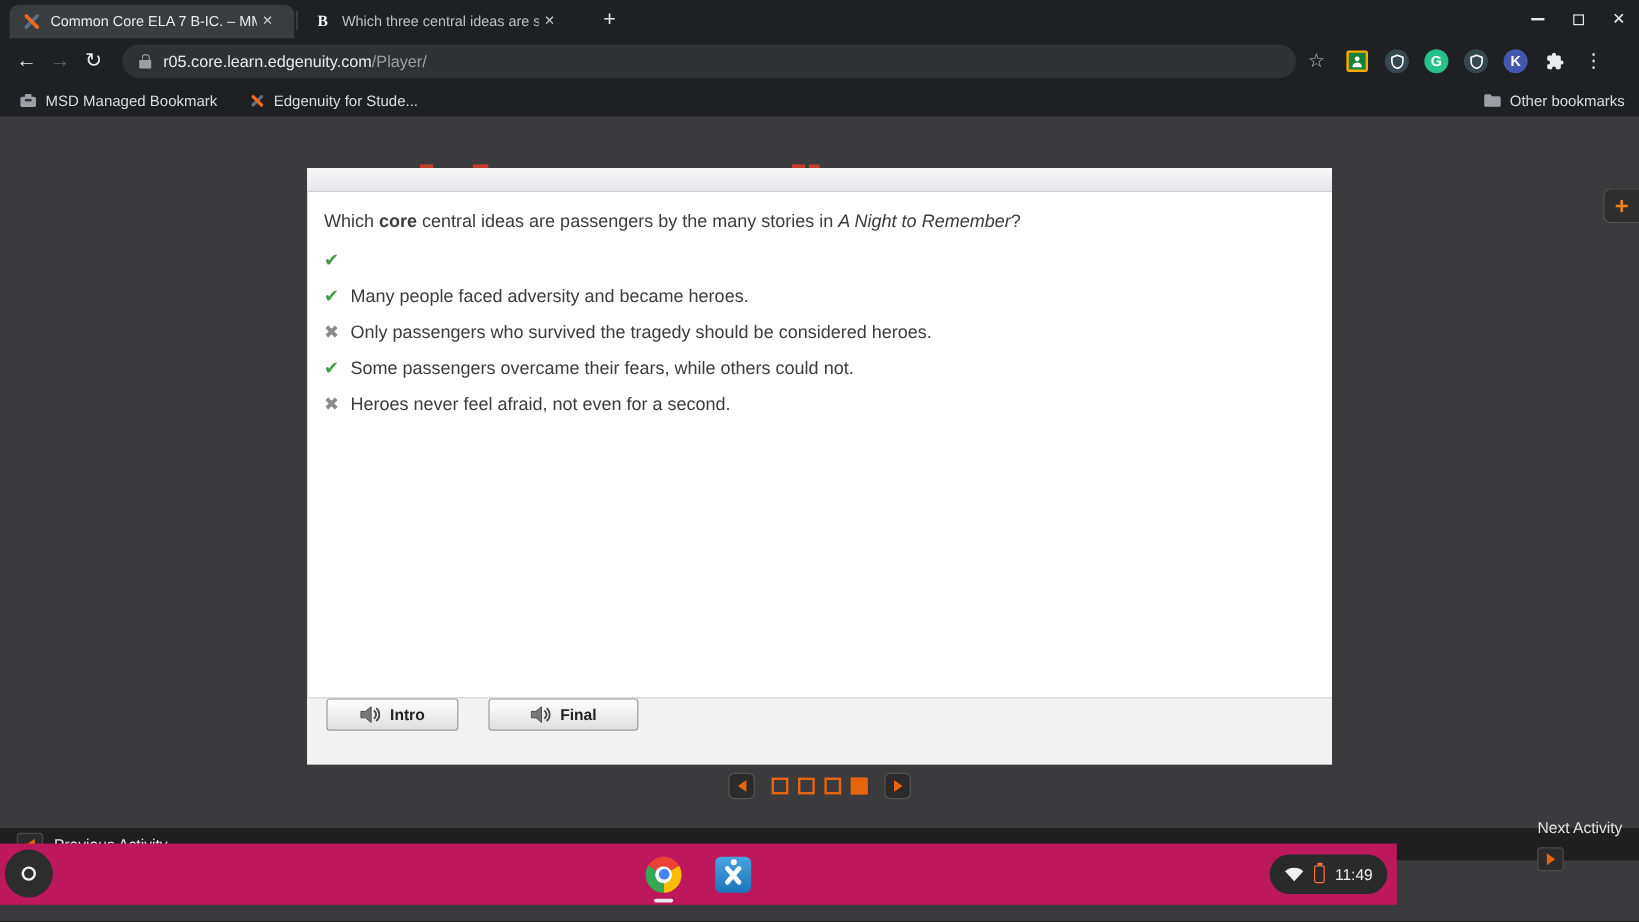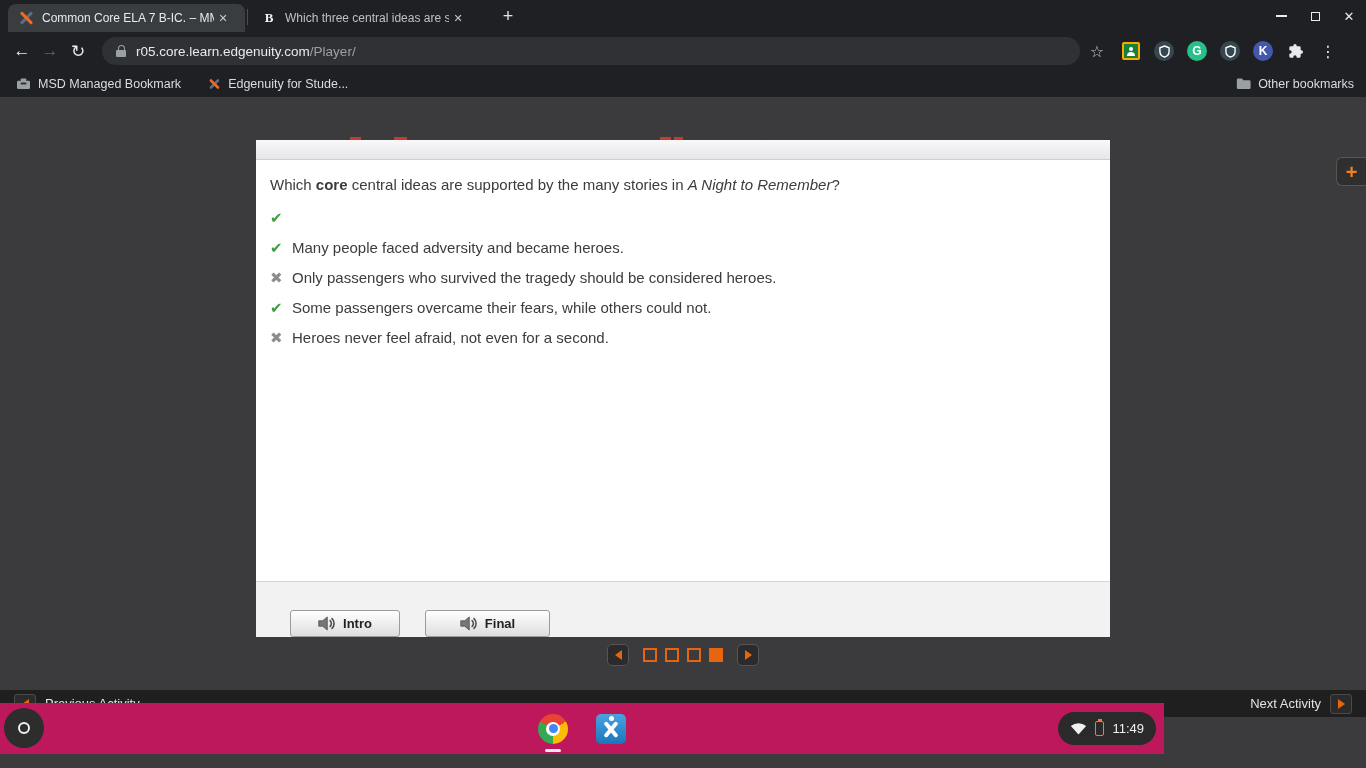--- a/index.html
+++ b/index.html
@@ -68,37 +68,37 @@
   .viewport{position:absolute;left:0;top:140px;width:1366px;height:577px;background:#3b3b3d;}
   .card{position:absolute;left:256px;top:0;width:854px;height:497px;background:#fff;display:flex;flex-direction:column;}
   .card-top{height:20px;background:linear-gradient(#f8f8f9,#e7e7ea);border-bottom:1px solid #cfcfd3;}
   .card-body{flex:1;padding:16px 14px 0 14px;}
   .question{font-size:15px;color:#3c3c3c;margin:0 0 14px 0;}
   .q-bold{font-weight:bold;} .q-italic{font-style:italic;margin-top:12px;}
   .opt-row{display:flex;align-items:flex-start;min-height:30px;}
   .opt-mark{width:22px;font-size:15px;font-weight:bold;line-height:22px;}
   .mk-green{color:#3f9b41;} .mk-gray{color:#8c8c8c;}
   .opt-text{font-size:15px;color:#3c3c3c;line-height:22px;}
-  .card-footer{height:56px;background:#f2f2f2;border-top:1px solid #d6d6d6;display:flex;align-items:flex-end;padding-left:34px;gap:25px;}
+  .card-footer{height:56px;background:#f2f2f2;border-top:1px solid #d6d6d6;display:flex;align-items:flex-start;padding-left:16px;gap:25px;}
   .audio-btn{width:110px;height:27px;border:1px solid #9c9c9c;border-radius:3px;background:linear-gradient(#ffffff,#dedede);display:flex;align-items:center;justify-content:center;gap:8px;font-size:13px;font-weight:bold;color:#222;}
 
   
   .pager{position:absolute;left:0;top:504px;width:1366px;display:flex;align-items:center;justify-content:center;gap:14px;}
   .pg-btn{width:22px;height:22px;background:#2b2b2b;border:1px solid #555;border-radius:5px;display:flex;align-items:center;justify-content:center;}
   .tri-l{width:0;height:0;border-top:5px solid transparent;border-bottom:5px solid transparent;border-right:7px solid #e8650f;}
   .tri-r{width:0;height:0;border-top:5px solid transparent;border-bottom:5px solid transparent;border-left:7px solid #e8650f;}
   .pg-squares{display:flex;gap:8px;align-items:center;}
   .pg-square{width:14px;height:14px;border:2px solid #e8650f;}
   .pg-square.filled{background:#e8650f;}
 
   
   .activity-bar{position:absolute;left:0;top:550px;width:1366px;height:27px;background:#1f1f1f;display:flex;align-items:center;color:#e3e3e3;font-size:13px;}
   .act-btn{width:22px;height:20px;background:#2b2b2b;border:1px solid #4a4a4a;border-radius:3px;display:flex;align-items:center;justify-content:center;}
   .act-left{display:flex;align-items:center;gap:9px;margin-left:14px;}
-  .act-right{display:flex;align-items:center;gap:9px;margin-left:auto;margin-right:14px;}
+  .act-right{display:flex;align-items:flex-start;gap:9px;margin-left:auto;margin-right:14px;flex-direction:column;}
 
   
   .plus-tab{position:absolute;right:0;top:157px;width:30px;height:29px;background:#2f2f2f;border:1px solid #555;border-right:none;border-radius:6px 0 0 6px;display:flex;align-items:center;justify-content:center;}
   .plus-glyph{color:#f08021;font-size:20px;font-weight:bold;line-height:20px;}
 
   
   .shelf{position:absolute;left:0;top:703px;width:1164px;height:51px;background:#be185d;}
   .launcher{position:absolute;left:4px;top:5px;width:40px;height:40px;border-radius:50%;background:#2d2d2d;display:flex;align-items:center;justify-content:center;}
   .launcher-ring{width:12px;height:12px;border:2.5px solid #f1f1f1;border-radius:50%;}
   .shelf-center{position:absolute;left:0;top:0;width:100%;height:51px;display:flex;align-items:center;justify-content:center;gap:28px;}
@@ -226,21 +226,21 @@
   <div class="red-frag" style="left:350px;width:11px;"></div>
   <div class="red-frag" style="left:394px;width:13px;"></div>
   <div class="red-frag" style="left:660px;width:11px;"></div>
   <div class="red-frag" style="left:674px;width:9px;"></div>
 
   <div class="viewport">
 
     <div class="card">
       <div class="card-top"></div>
       <div class="card-body">
-        <p class="question"><span>Which </span><span class="q-bold">core</span><span> central ideas are supported by the many stories in </span><span class="q-italic">A Night to Remember</span><span>?</span></p>
+        <p class="question"><span>Which </span><span class="q-bold">core</span><span> central ideas are passengers by the many stories in </span><span class="q-italic">A Night to Remember</span><span>?</span></p>
         <div class="opt-row">
           <span class="opt-mark mk-green">✔</span>
         </div>
         <div class="opt-row">
           <span class="opt-mark mk-green">✔</span>
           <span class="opt-text">Many people faced adversity and became heroes.</span>
         </div>
         <div class="opt-row">
           <span class="opt-mark mk-gray">✖</span>
           <span class="opt-text">Only passengers who survived the tragedy should be considered heroes.</span>

